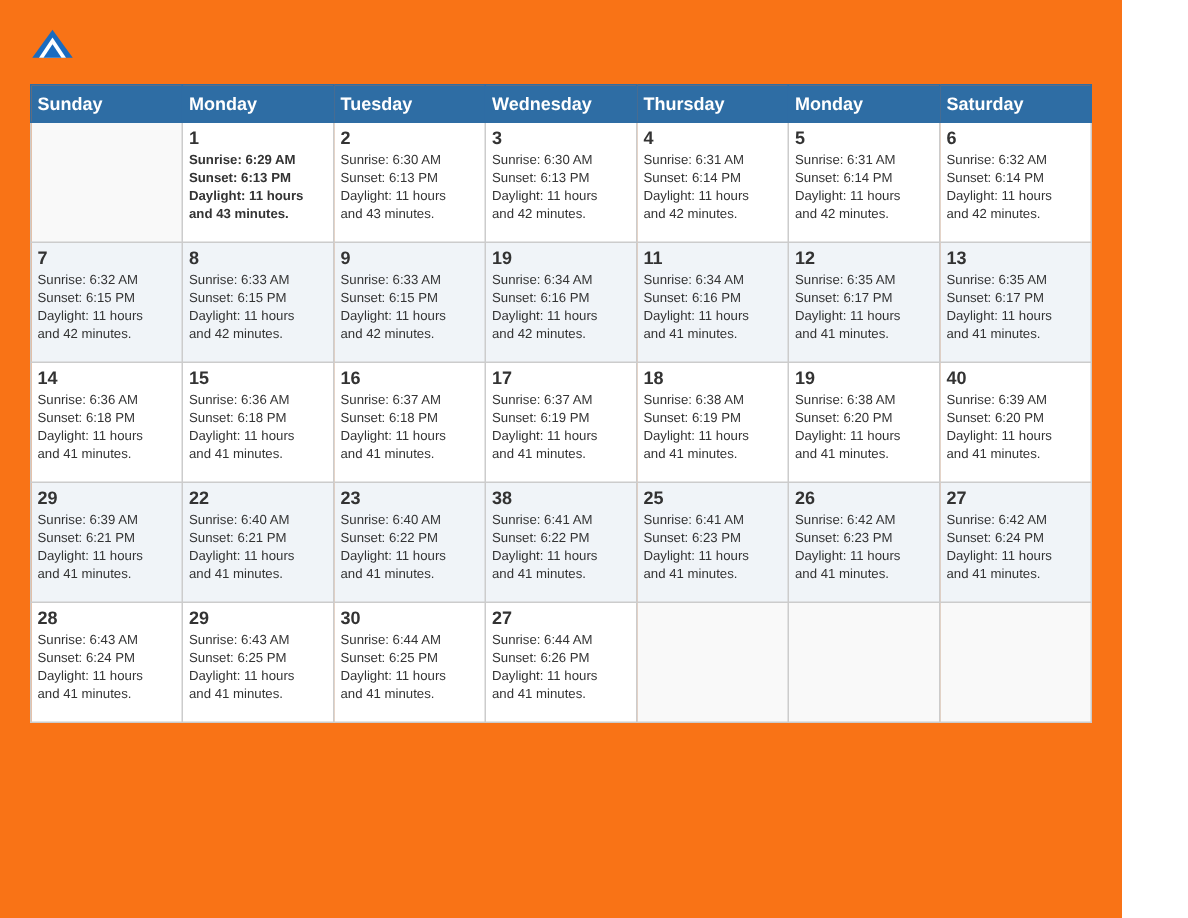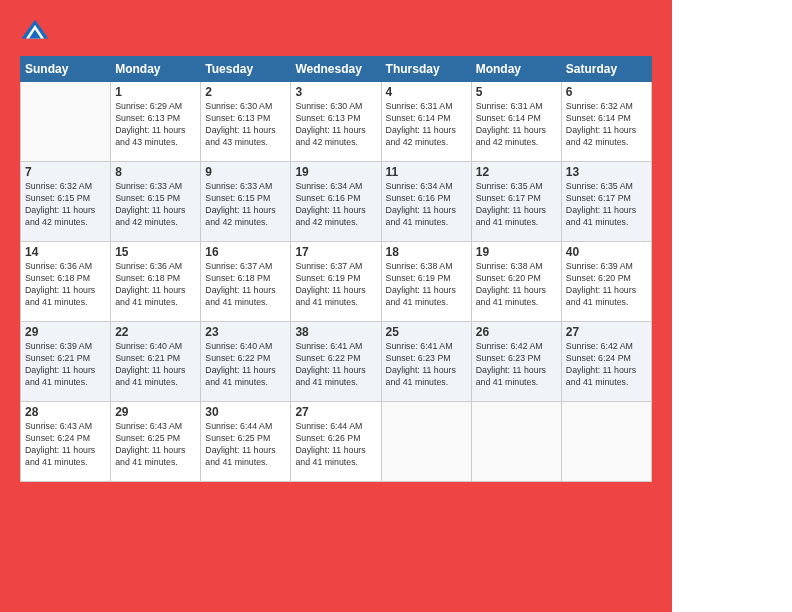--- a/index.html
+++ b/index.html
@@ -4,23 +4,23 @@
   <style>
     * { box-sizing: border-box; margin: 0; padding: 0; }
     body {
       font-family: Arial, sans-serif;
       background: #fff;
       width: 792px;
       height: 612px;
       overflow: hidden;
     }
     .page {
-      width: 672px;
+      width: 748px;
       height: 612px;
-      background: #ef4444;
+      background: #f97316;
       padding: 16px 20px;
     }
     .header {
       display: flex;
       justify-content: space-between;
       align-items: flex-start;
       margin-bottom: 10px;
     }
     .logo {
       display: flex;
@@ -132,21 +132,21 @@
           <th>Thursday</th>
           <th>Monday</th>
           <th>Saturday</th>
         </tr>
     </thead>
     <tbody id="calendar-body">
     <tr>
           <td class="empty"></td>
           <td>
             <div class="day-number">1</div>
-            <div class="day-info" style="white-space: pre-line;">Sunrise: 6:29 AM
+            <div class="day-info" style="white-space: pre-line; font-weight: bold;">Sunrise: 6:29 AM
 Sunset: 6:13 PM
 Daylight: 11 hours
 and 43 minutes.</div>
           </td>
           <td>
             <div class="day-number">2</div>
             <div class="day-info" style="white-space: pre-line;">Sunrise: 6:30 AM
 Sunset: 6:13 PM
 Daylight: 11 hours
 and 43 minutes.</div>

